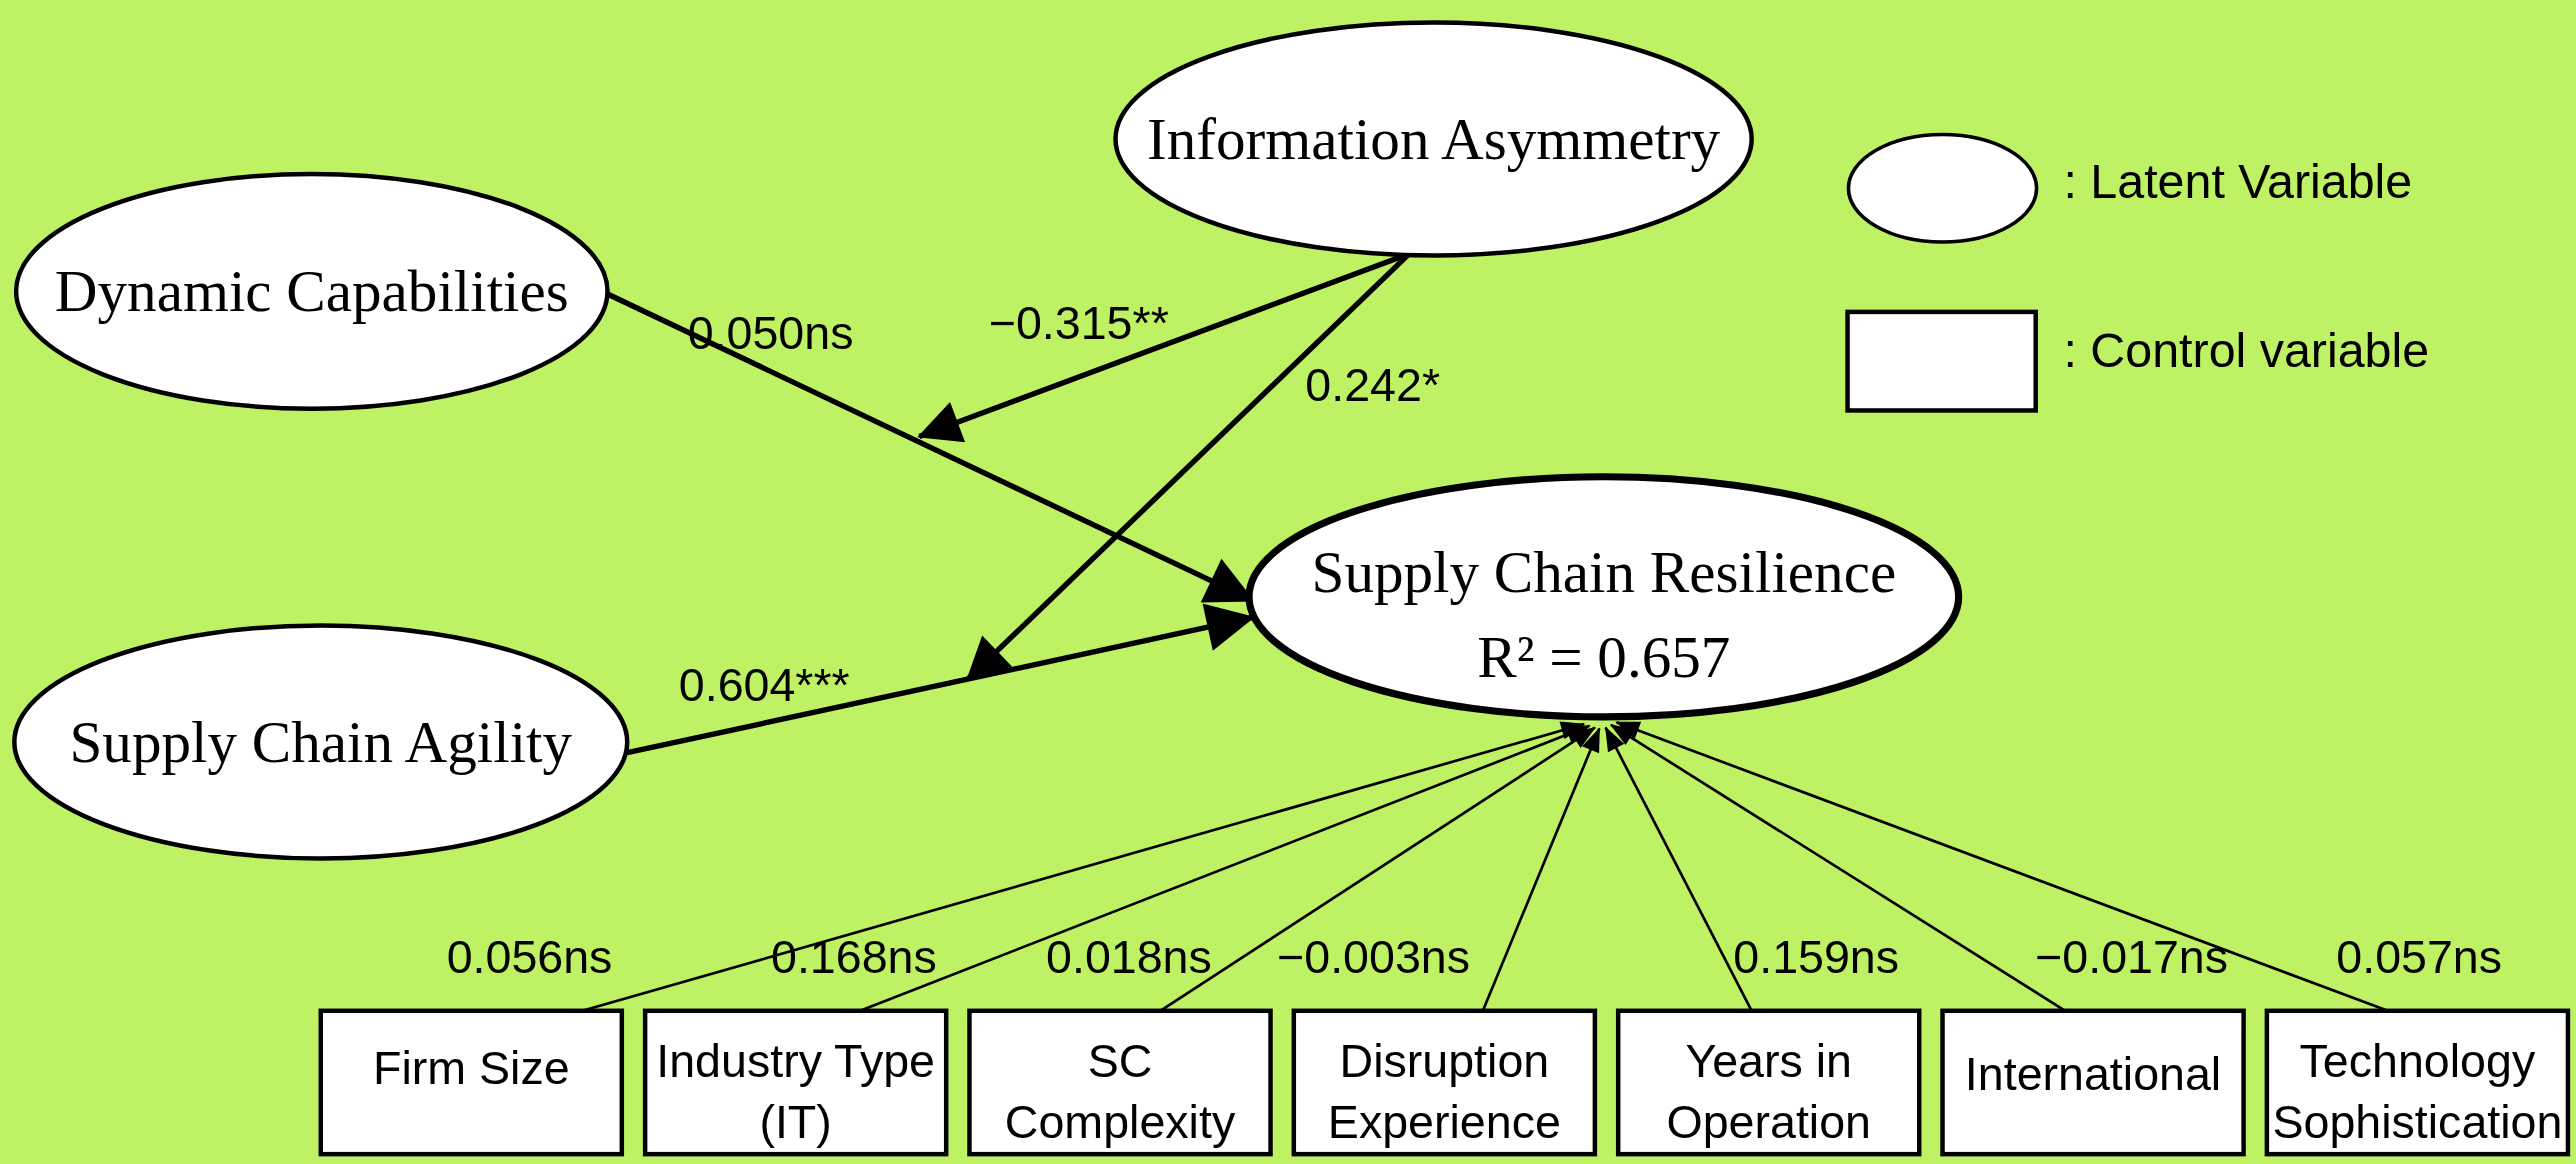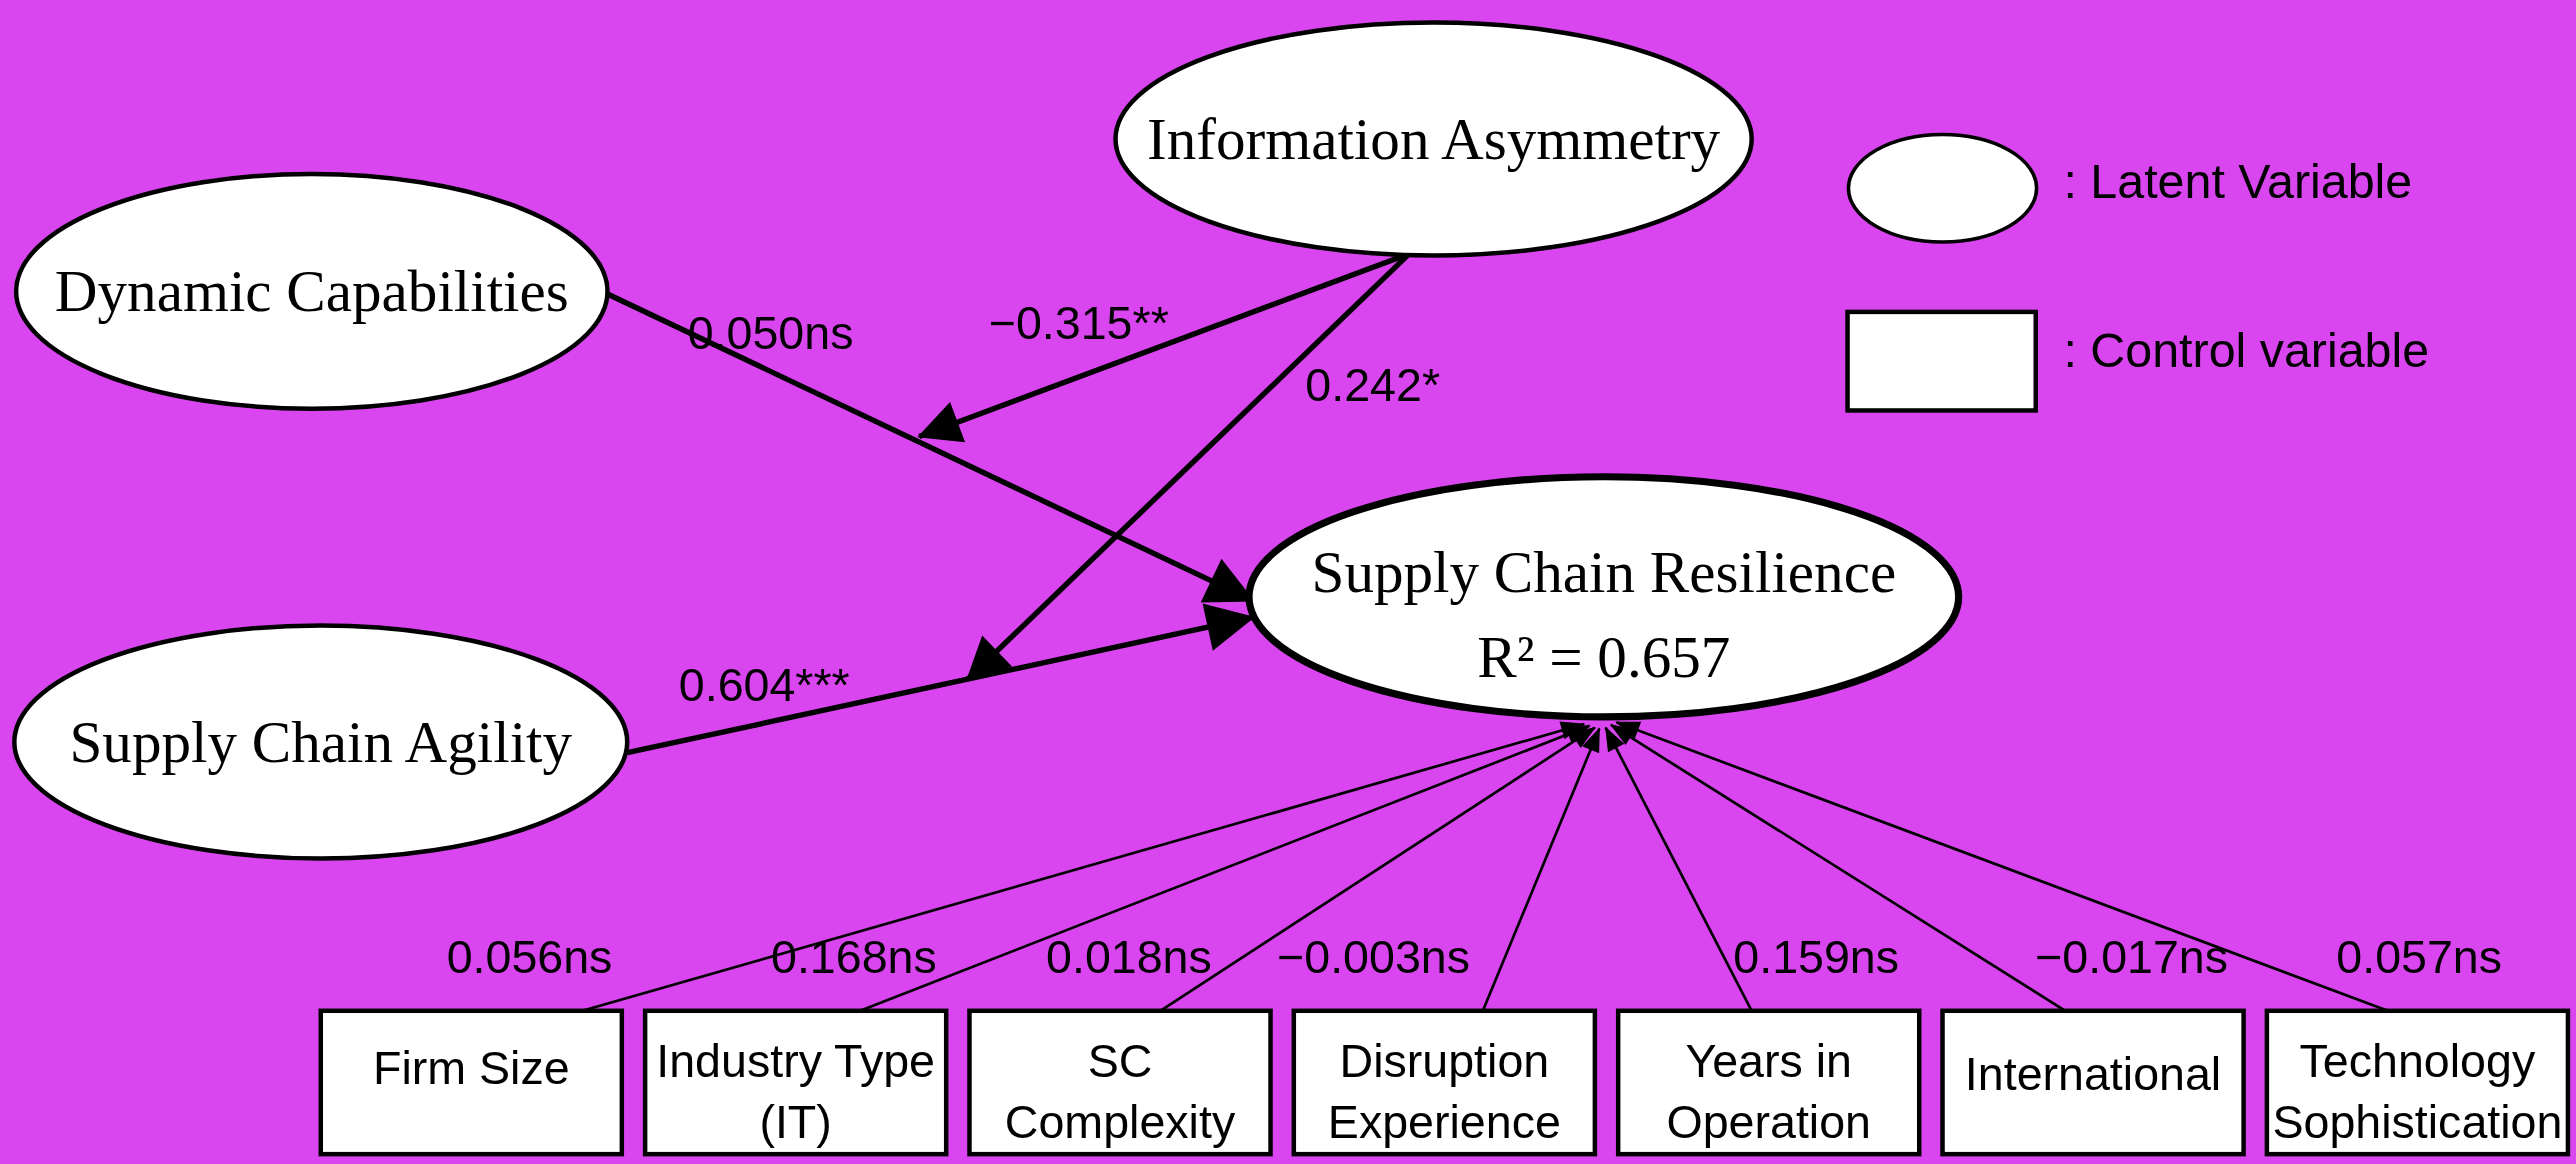--- a/index.html
+++ b/index.html
@@ -1,19 +1,19 @@
 <!DOCTYPE html>
 <html style="font-size:14.3px"><head>
 <meta charset="utf-8">
 <style>
   html,body{margin:0;padding:0;background:#ffffff;}
   .canvas{
     position:relative;
     width:2576px;height:1165px;
-    background:#d946ef;
+    background:#bef264;
     font-family:"Liberation Sans", sans-serif;
     overflow:hidden;
   }
   svg{display:block;width:2576px;height:1165px;}
   .serif-label{
     font-family:"Liberation Serif","DejaVu Serif",serif;
     font-size:66px;
     fill:#000000;
   }
   .sans-label{

